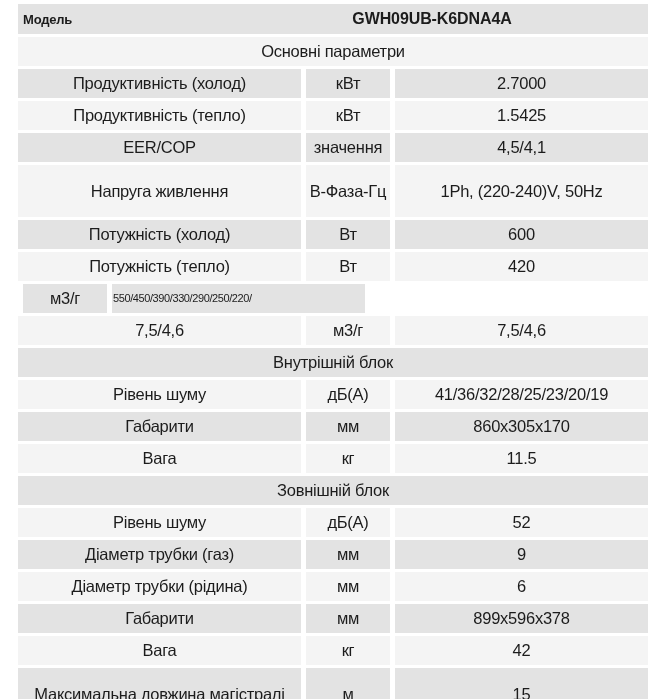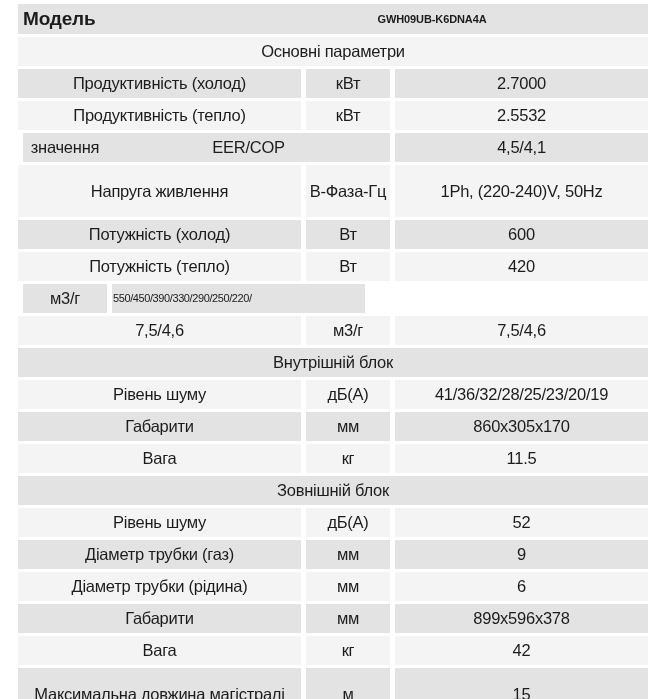--- a/index.html
+++ b/index.html
@@ -28,31 +28,31 @@
   .model-header {
     position: relative;
     height: 30px;
     margin: 4px 18px 0 18px;
     background: #e3e3e3;
     display: flex;
     align-items: center;
     box-sizing: border-box;
   }
   .model-header .model-label {
-    font-size: 19px;
+    font-size: 13px;
     font-weight: bold;
     letter-spacing: -0.2px;
     padding-left: 5px;
   }
   .model-header .model-value {
     position: absolute;
     left: 0;
     right: 12px;
     text-align: center;
-    font-size: 11px;
+    font-size: 16px;
     font-weight: bold;
     letter-spacing: -0.1px;
     padding-left: 210px;
     box-sizing: border-box;
   }
 
   
   .rows {
     margin: 0 18px 0 18px;
     position: relative;
@@ -133,26 +133,26 @@
 
     <div class="row h-1 tint-dark">
       <div class="cell c-name">Продуктивність (холод)</div>
       <div class="cell c-unit">кВт</div>
       <div class="cell c-value">2.7000</div>
     </div>
 
     <div class="row h-1 tint-light">
       <div class="cell c-name">Продуктивність (тепло)</div>
       <div class="cell c-unit">кВт</div>
-      <div class="cell c-value">2.5532</div>
-    </div>
-
-    <div class="row h-1 tint-dark">
+      <div class="cell c-value">1.5425</div>
+    </div>
+
+    <div class="row h-1 tint-dark">
+      <div class="cell c-name">EER/COP</div>
       <div class="cell c-unit">значення</div>
-      <div class="cell c-name">EER/COP</div>
       <div class="cell c-value">4,5/4,1</div>
     </div>
 
     <div class="row h-2 tint-light">
       <div class="cell c-name">Напруга живлення</div>
       <div class="cell c-unit">В-Фаза-Гц</div>
       <div class="cell c-value">1Ph, (220-240)V, 50Hz</div>
     </div>
 
     <div class="row h-1 tint-dark">

